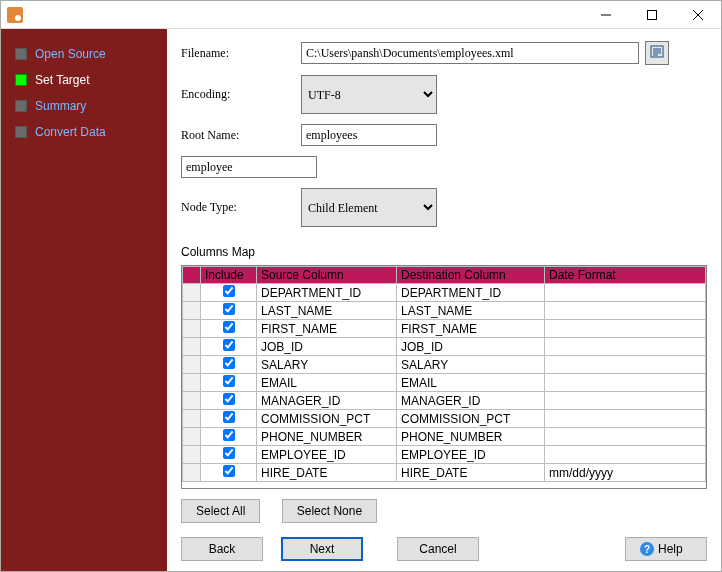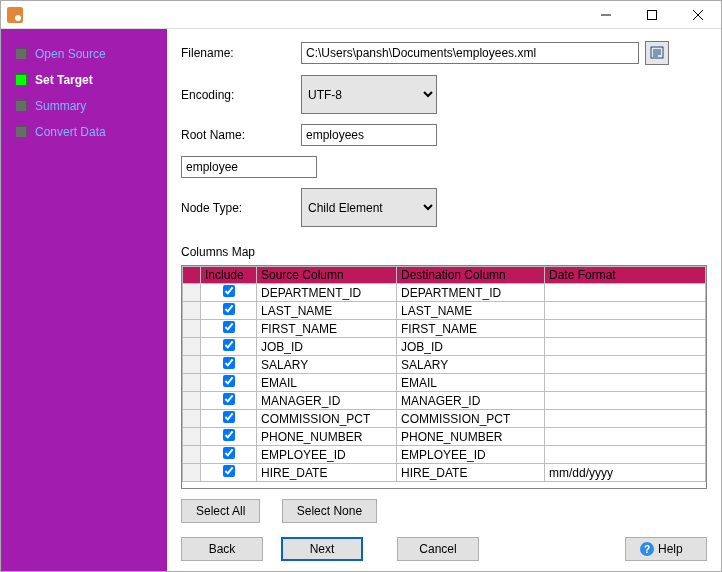--- a/index.html
+++ b/index.html
@@ -53,53 +53,54 @@
     font-size: 12px;
     color: #000;
   }
   .win-ctrl svg { width: 10px; height: 10px; }
   .body-area {
     display: flex;
     height: calc(100% - 28px);
   }
   .sidebar {
     width: 166px;
-    background: #a21caf;
+    background: #7f1d1d;
     padding-top: 12px;
   }
   .side-item {
     display: flex;
     align-items: center;
     padding: 6px 8px 6px 14px;
     color: #7bb7ff;
     cursor: default;
   }
   .side-item .box {
     width: 12px;
     height: 12px;
     margin-right: 8px;
     border: 1px solid #555;
     background: #6a6a6a;
   }
-  .side-item.active { color: #fff; font-weight: bold; }
+  .side-item.active { color: #fff; font-weight: normal; }
   .side-item.active .box {
     background: #00ff00;
     border-color: #009900;
   }
   .main {
     flex: 1;
     padding: 12px 14px 0 14px;
     display: flex;
     flex-direction: column;
   }
   .form-rows { }
   .form-row {
     display: flex;
     align-items: center;
     margin-bottom: 10px;
+    font-family: Liberation Serif, serif;
   }
   .form-label {
     width: 120px;
     color: #000;
   }
   .form-input {
     font: inherit;
     padding: 2px 4px;
     border: 1px solid #767676;
     background: #fff;

